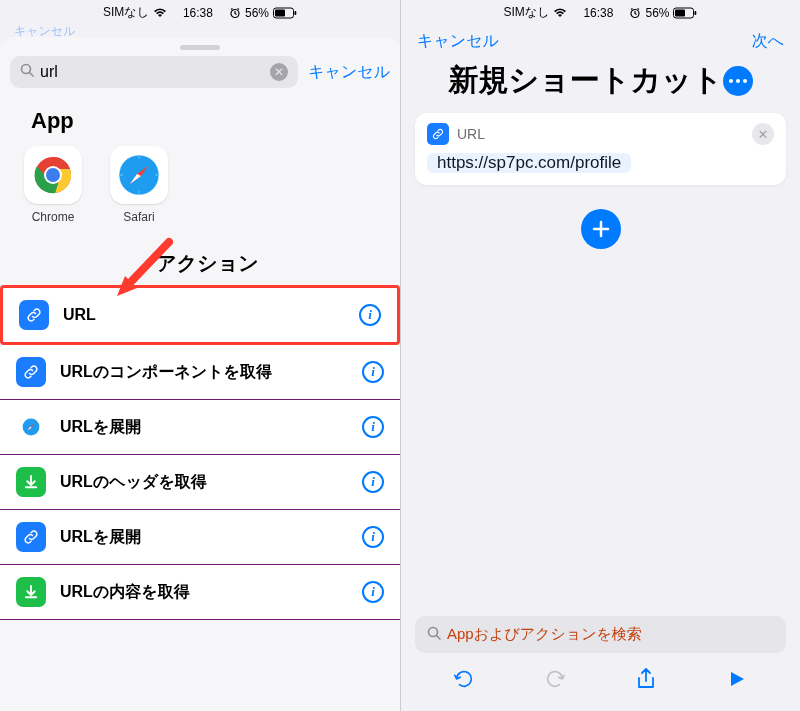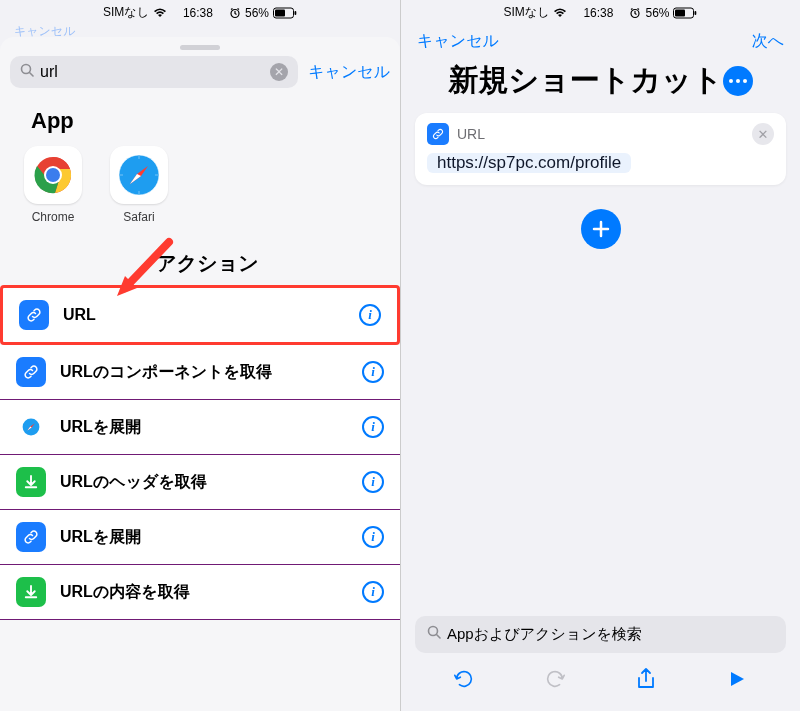--- a/index.html
+++ b/index.html
@@ -59,21 +59,21 @@
     .card-label { font-size: 14px; color: #6d6d72; flex: 1; }
     .card-close { width: 22px; height: 22px; border-radius: 50%; background: #e7e7ec; color: #a0a0a6; display: flex; align-items: center; justify-content: center; font-size: 13px; }
     .url-pill { display: inline-block; background: #eaf2fd; color: #0f172a; padding: 0 10px; border-radius: 6px; font-size: 17px; }
 
     .add-btn-wrap { display: flex; justify-content: center; padding: 24px 0; }
     .add-btn { width: 40px; height: 40px; border-radius: 50%; background: #007aff; color: #fff; display: flex; align-items: center; justify-content: center; font-size: 24px; font-weight: 300; }
 
     .spacer { flex: 1; }
 
     .bottom { padding: 8px 14px 0; }
-    .search-pill { display: flex; gap: 6px; background: #e5e5ea; border-radius: 10px; padding: 9px 12px; color: #000000; font-size: 15px; }
+    .search-pill { display: flex; align-items: center; gap: 6px; background: #e5e5ea; border-radius: 10px; padding: 9px 12px; color: #c2410c; font-size: 15px; }
     .toolbar { display: flex; justify-content: space-around; align-items: center; padding: 12px 4px 18px; }
     .tb-btn { color: #007aff; display: flex; align-items: center; justify-content: center; width: 28px; height: 28px; }
     .tb-btn.disabled { color: #c0c0c6; }
 
     .ic-link { background: #1a7cff; }
     .ic-green { background: #1dbf4a; }
   </style>
 </head>
 <body>
 

